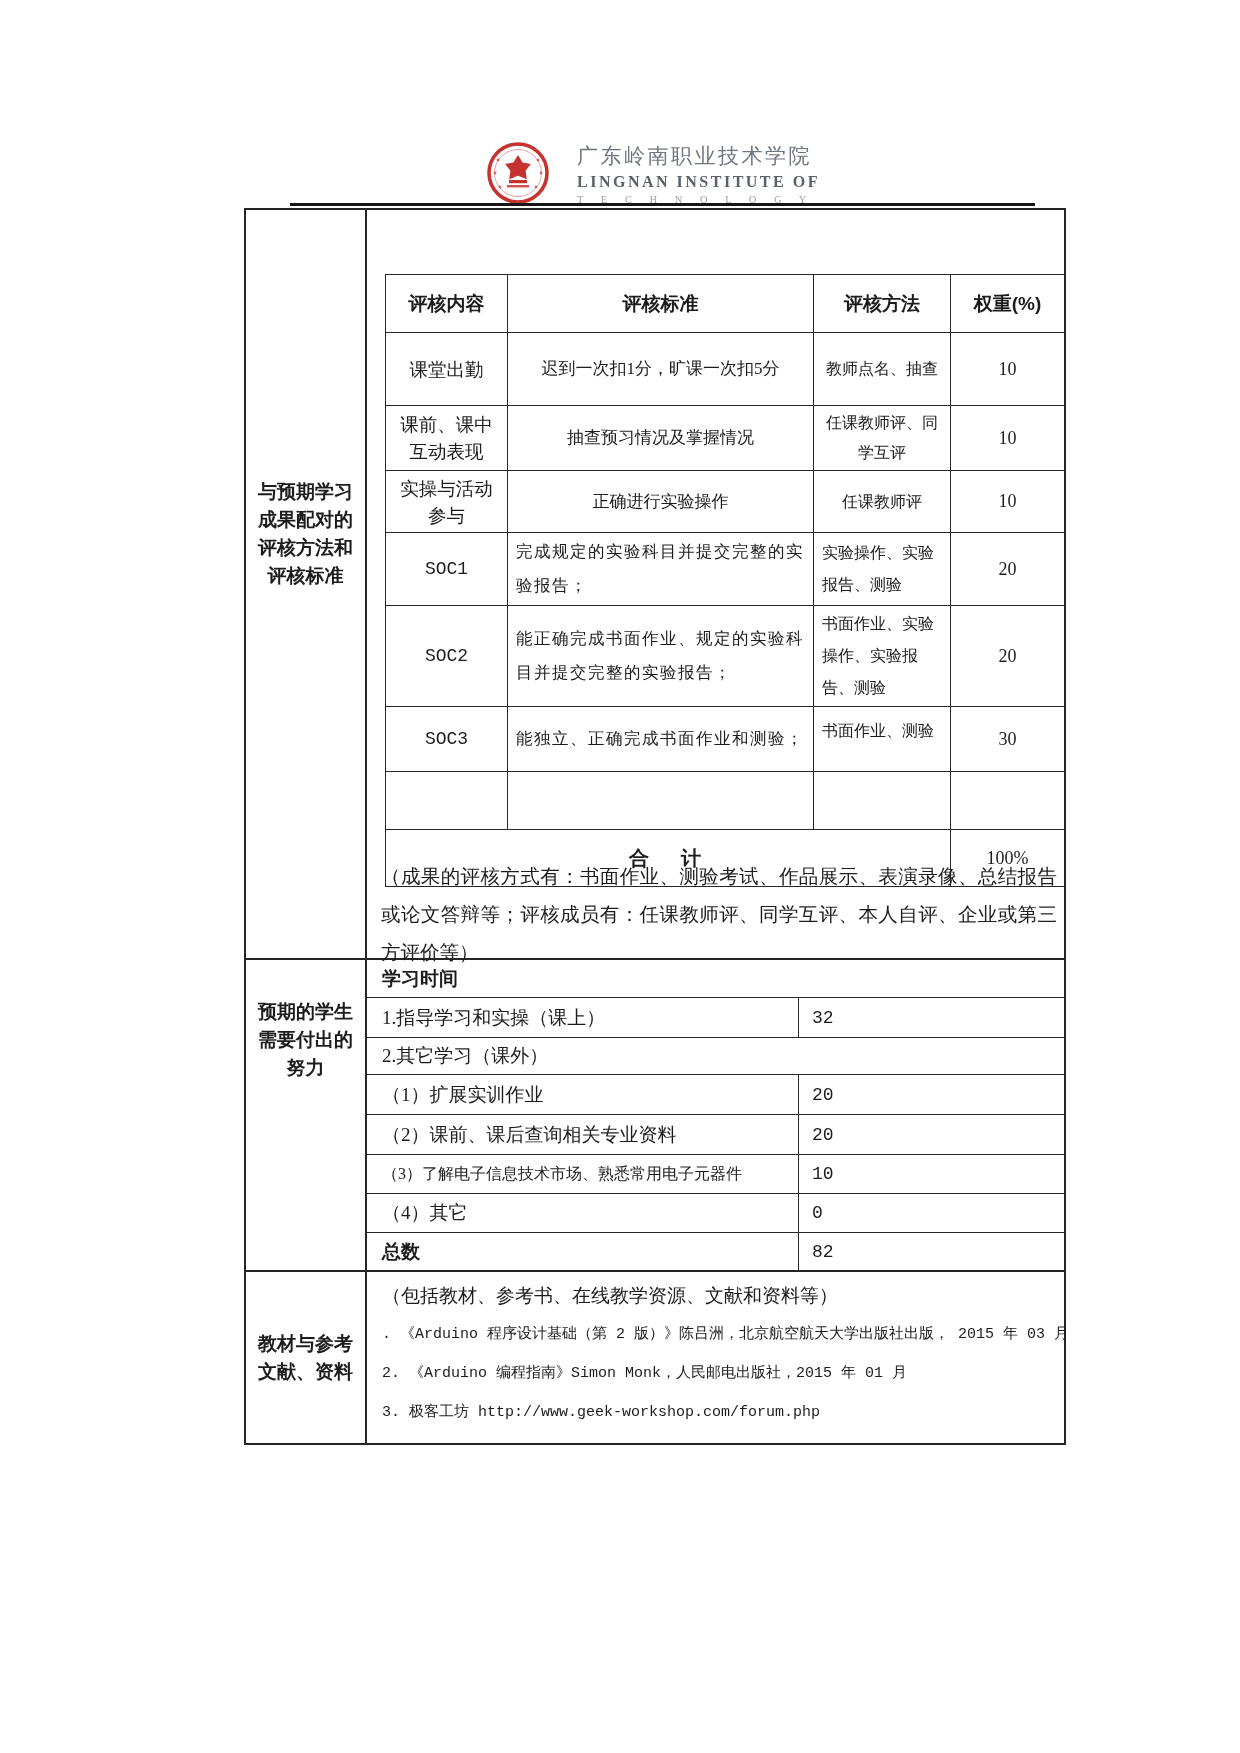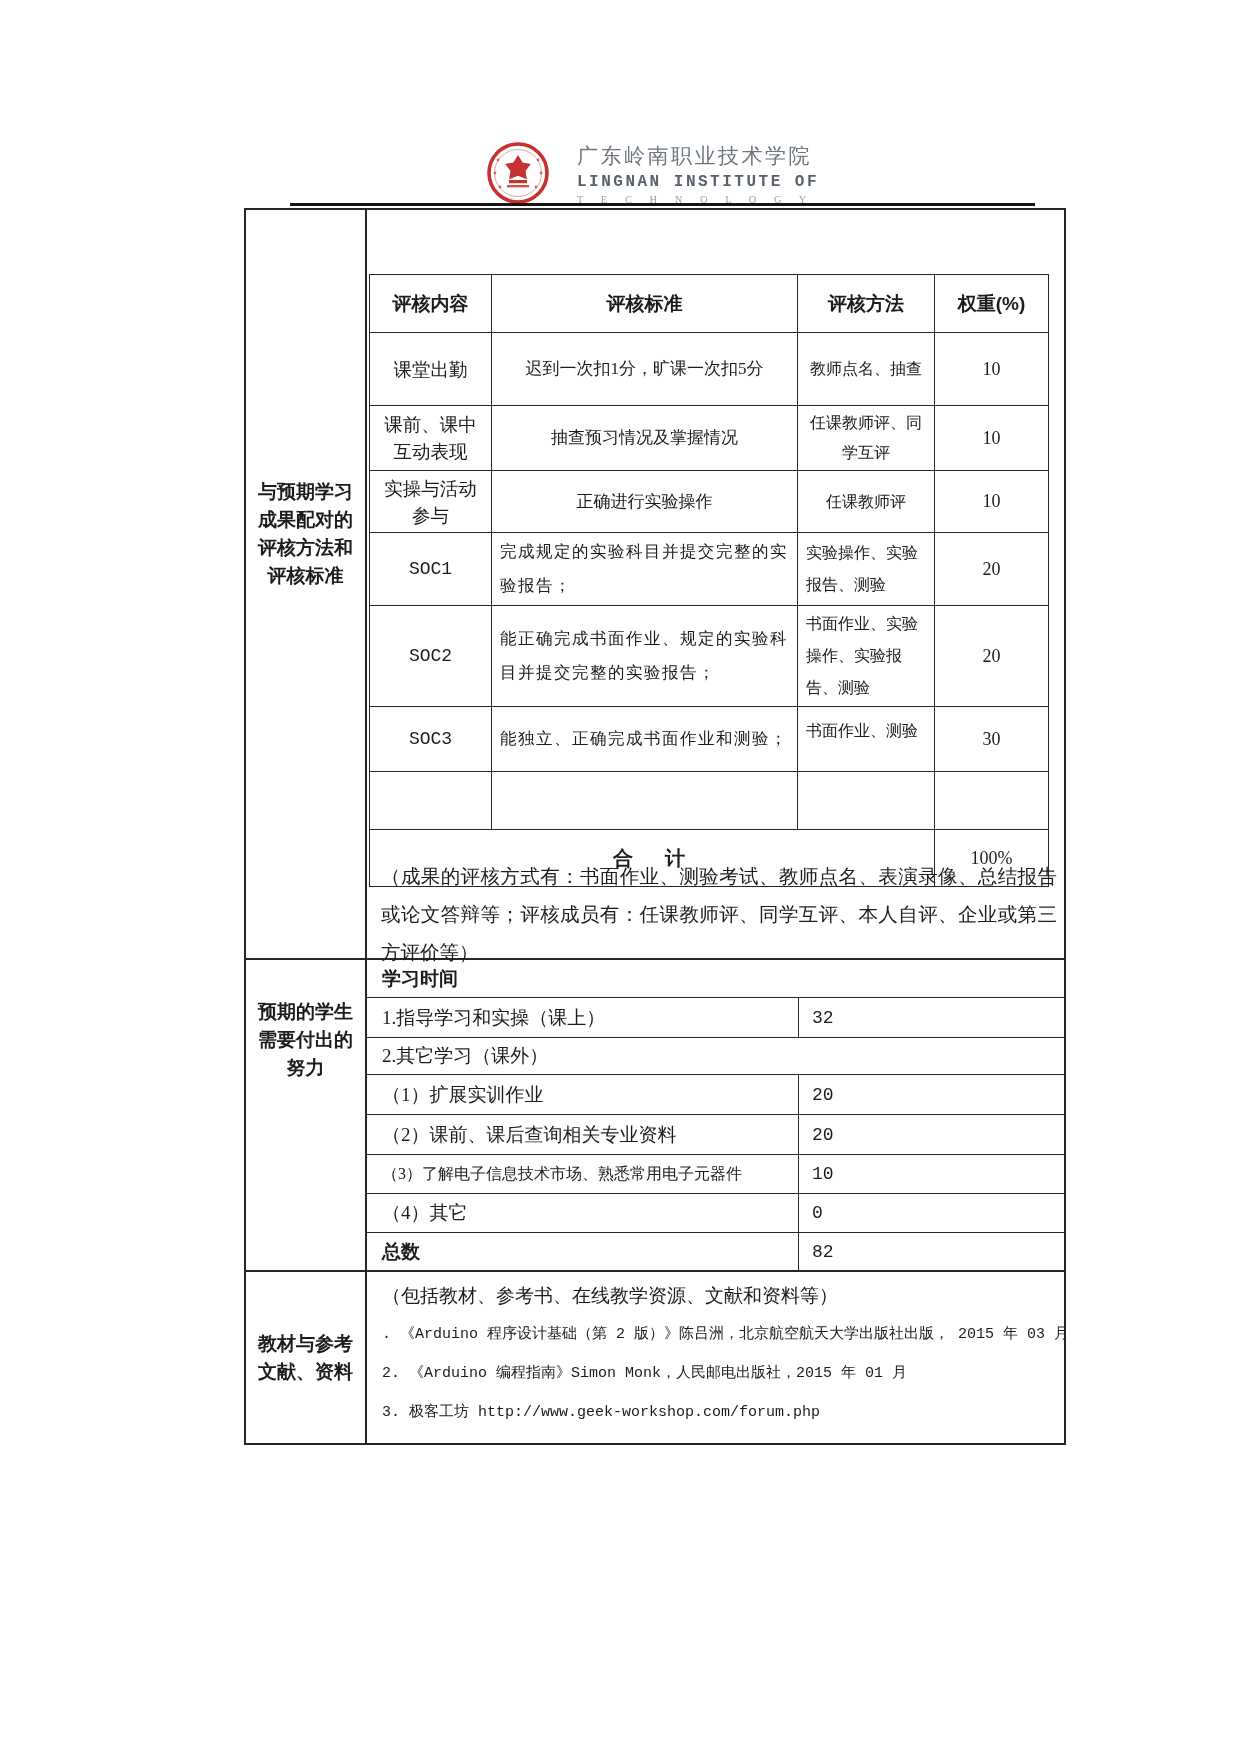--- a/index.html
+++ b/index.html
@@ -12,21 +12,21 @@
     font-family: "Liberation Sans", sans-serif;
     color: #1c1c1e;
     overflow: hidden;
   }
 
   
   .logo { position: absolute; left: 486px; top: 140px; display: flex; align-items: center; gap: 27px; }
   .seal { width: 64px; height: 66px; flex: 0 0 auto; }
   .logo-text { display: flex; flex-direction: column; }
   .logo-cn { font-size: 21px; color: #6d757f; letter-spacing: 2.5px; font-weight: 500; }
-  .logo-en1 { font-family: Liberation Mono, monospace; font-size: 16px; font-weight: 600; color: #59616b; letter-spacing: 2.5px; margin-top: 3px; }
+  .logo-en1 { font-family: Liberation Serif, serif; font-size: 16px; font-weight: 600; color: #59616b; letter-spacing: 2.5px; margin-top: 3px; }
   .logo-en2 { font-family: "Liberation Serif", serif; font-size: 10.5px; color: #9aa2ab; letter-spacing: 7.5px; margin-top: 3px; }
 
   .top-rule { position: absolute; left: 290px; top: 203px; width: 745px; height: 3px; background: #161616; }
 
   
   .outer {
     position: absolute; left: 244px; top: 208px;
     width: 822px; height: 1237px;
     border: 2px solid #262626;
     display: flex; flex-direction: column;
@@ -43,21 +43,21 @@
     text-align: center;
     font-weight: bold; font-size: 19px; line-height: 28px;
     padding: 0 9px;
   }
   .sect1 .side { padding-bottom: 100px; }
   .sect2 .side { padding-bottom: 150px; }
   .body { flex: 1; position: relative; }
 
   
   table.assess {
-    position: absolute; left: 2px; top: 64px;
+    position: absolute; left: 18px; top: 64px;
     width: 679px;
     border-collapse: collapse; table-layout: fixed;
   }
   .assess th, .assess td { border: 1.5px solid #262626; padding: 2px 8px; vertical-align: middle; }
   .assess th { font-size: 19px; font-weight: bold; text-align: center; }
   .c-content { text-align: center; font-size: 18.5px; line-height: 27px; }
   .c-soc { font-family: "Liberation Mono", monospace; font-size: 18px; }
   .c-standard { text-align: center; font-family: "Liberation Serif", serif; font-size: 17px; line-height: 30px; }
   .c-standard.left { text-align: left; font-size: 16.5px; letter-spacing: 1.5px; line-height: 34px; margin-top: 40px; }
   .c-method { text-align: center; font-family: "Liberation Serif", serif; font-size: 16px; line-height: 30px; }
@@ -189,21 +189,21 @@
             <td class="c-method"></td>
             <td class="c-weight"></td>
           </tr>
           <tr style="height:57px">
             <td class="c-total" colspan="3">合　计</td>
             <td class="c-weight">100%</td>
           </tr>
         </tbody>
           </table>
 
-        <div class="note">（成果的评核方式有：书面作业、测验考试、教师点名、表演录像、总结报告或论文答辩等；评核成员有：任课教师评、同学互评、本人自评、企业或第三方评价等）</div>
+        <div class="note">（成果的评核方式有：书面作业、测验考试、作品展示、表演录像、总结报告或论文答辩等；评核成员有：任课教师评、同学互评、本人自评、企业或第三方评价等）</div>
       </div>
     </div>
 
     <div class="sect sect2">
       <div class="side">预期的学生需要付出的努力</div>
       <div class="body">
         <div class="study">
           <div class="srow h38">
             <div class="lab bold">学习时间</div>
           </div>

